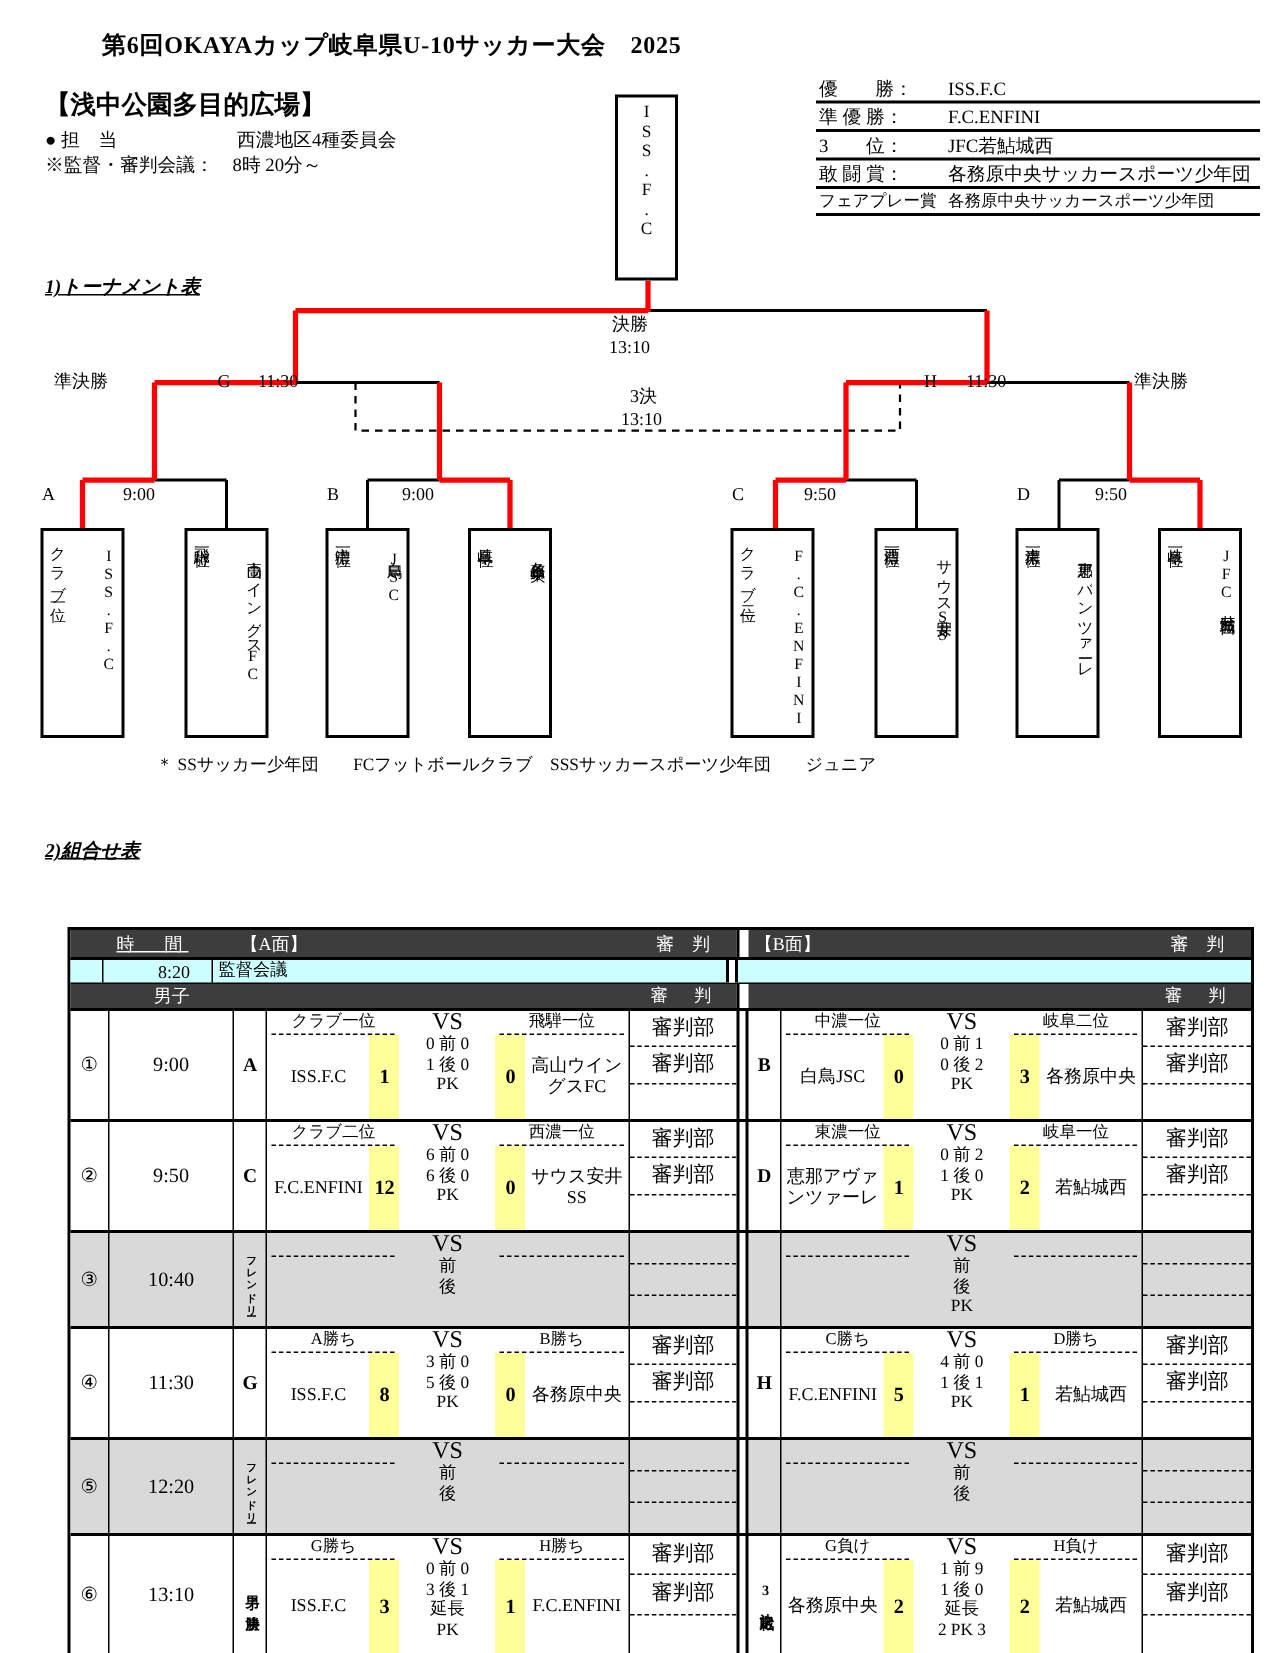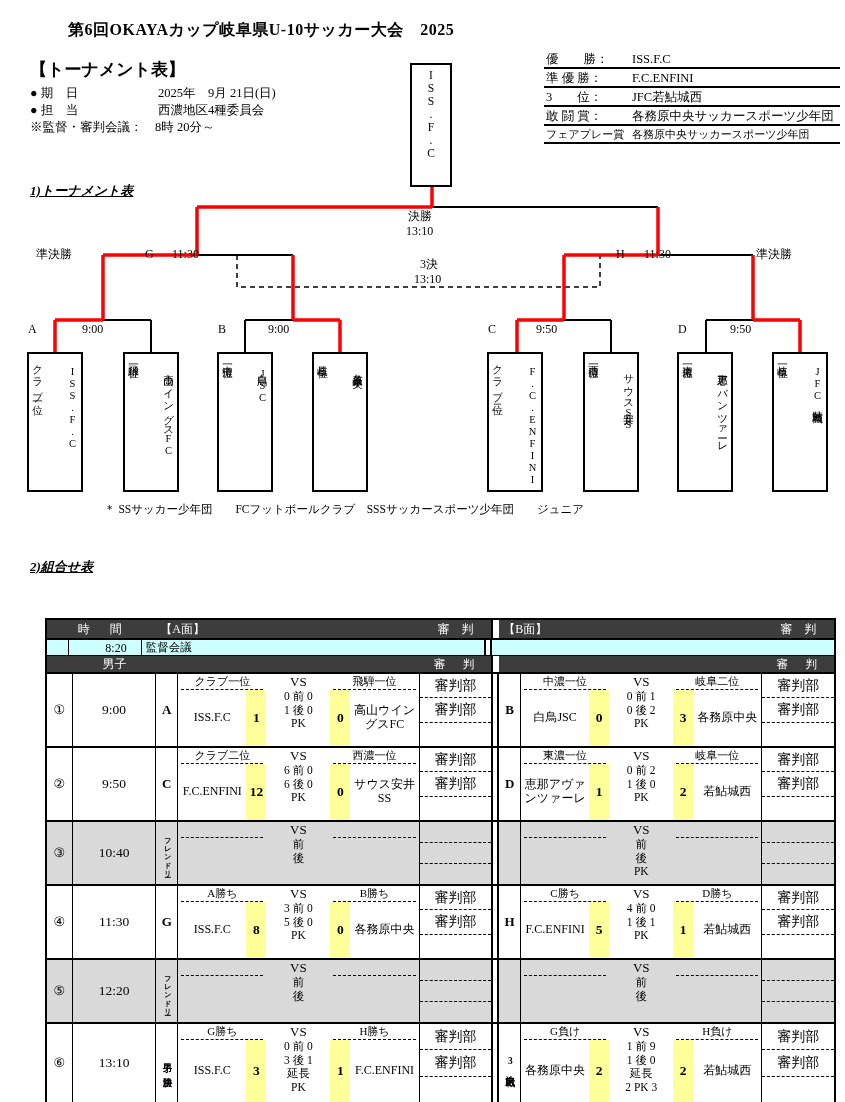--- a/index.html
+++ b/index.html
@@ -44,21 +44,21 @@
   .c-letter{width:22px;display:flex;align-items:center;justify-content:center;}
   .c-match{width:243px;}
   .c-ref{width:72px;border-right:none;display:flex;flex-direction:column;}
   .c-div{width:8px;border-left:2px solid #000;border-right:2px solid #000;background:#fff;}
   .c-bletter{width:22px;display:flex;align-items:center;justify-content:center;}
   .c-bmatch{width:243px;}
   .c-bref{width:72px;border-right:none;display:flex;flex-direction:column;}
 
   .hdr{background:#3d3d3d;color:#fff;height:18px;line-height:18px;font-size:12px;}
   .hdr .cell{border-right:none;}
-  .hdr .h-time{width:110px;text-align:center;letter-spacing:4px;}
+  .hdr .h-time{width:110px;text-align:center;letter-spacing:4px;text-decoration:underline;}
   .hdr .h-a{width:265px;padding-left:4px;}
   .hdr .h-ref{width:72px;text-align:center;}
   .hdr .h-b{width:265px;padding-left:4px;}
 
   .meet{background:#ccffff;height:15px;line-height:14px;font-size:11.5px;border-bottom:1.5px solid #000;}
   .meet .m-time{justify-content:flex-end;padding-right:14px;font-size:12px;}
   .meet .m-label{width:337px;padding-left:4px;border-right:none;}
   .meet .m-rest{width:337px;border-right:none;}
   .meet .m-ref{border-right:none;}
 
@@ -72,43 +72,39 @@
   .row-friendly{height:62px;background:#d9d9d9;}
   .row-friendly .c-div{background:#fff;}
   .row-final{height:78px;}
   .row-match .letter-text,.row-plain .letter-text{font-weight:bold;font-size:13px;}
   .row-friendly .letter-text{writing-mode:vertical-rl;text-orientation:upright;font-size:7px;font-weight:bold;line-height:1;letter-spacing:0;}
   .row-final .letter-text{writing-mode:vertical-rl;text-orientation:upright;font-size:9.5px;font-weight:bold;line-height:1;letter-spacing:1px;}
 
   .match{display:flex;flex-direction:column;height:100%;}
   .m-top{display:flex;height:16px;line-height:15px;font-size:11px;}
   .m-top .seedL,.m-top .seedR{flex:1;text-align:center;border-bottom:1.5px dashed #000;margin:0 3px;white-space:nowrap;overflow:hidden;}
-  .m-top .vs{width:64px;text-align:center;font-size:13px;}
+  .m-top .vs{width:64px;text-align:center;font-size:16px;}
   .m-body{flex:1;display:flex;align-items:stretch;}
   .m-body .team{flex:1;display:flex;align-items:center;justify-content:center;text-align:center;
                 font-size:12px;line-height:1.15;padding:0 2px;}
   .m-body .score{width:20px;background:#ffff99;display:flex;align-items:center;justify-content:center;
                  font-weight:bold;font-size:13.5px;}
   .row-friendly .m-body .score{visibility:hidden;}
   .m-body .periods{width:64px;display:flex;flex-direction:column;justify-content:flex-start;font-size:11.5px;}
   .m-body .periods div{text-align:center;line-height:13.5px;white-space:nowrap;}
   .refline{flex:1;border-bottom:1.5px dashed #000;font-size:14px;display:flex;align-items:center;justify-content:center;line-height:1;}
   .c-ref .refline:last-child,.c-bref .refline:last-child{border-bottom:none;}
 </style>
 </head>
 <body>
 
 <div class="abs doc-title">第6回OKAYAカップ岐阜県U-10サッカー大会　2025</div>
 
 <div class="abs info">
-  <h2>【トーナメント表】</h2>
-  <div class="line">
-    <span class="lbl">● 期　日</span>
-    <span>2025年　9月 21日(日)</span>
-  </div>
+  <h2>【浅中公園多目的広場】</h2>
   <div class="line">
     <span class="lbl">● 担　当</span>
     <span>西濃地区4種委員会</span>
   </div>
   <div class="line">
     <span>※監督・審判会議：　8時 20分～</span>
   </div>
 </div>
 
 <div class="abs results" id="results-box">

